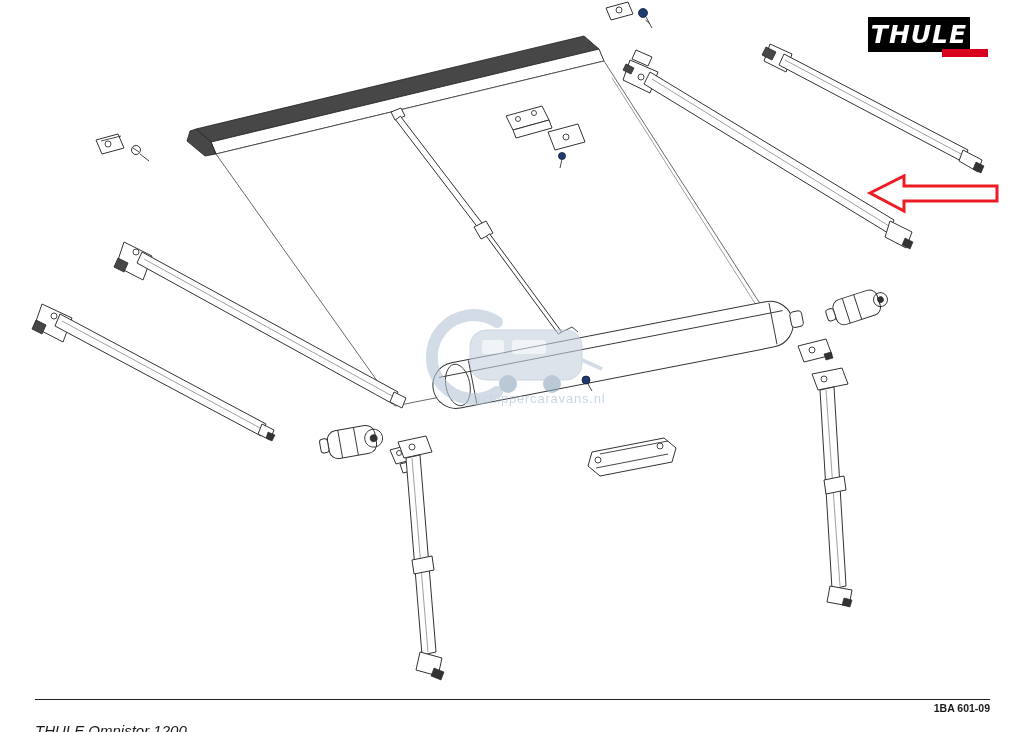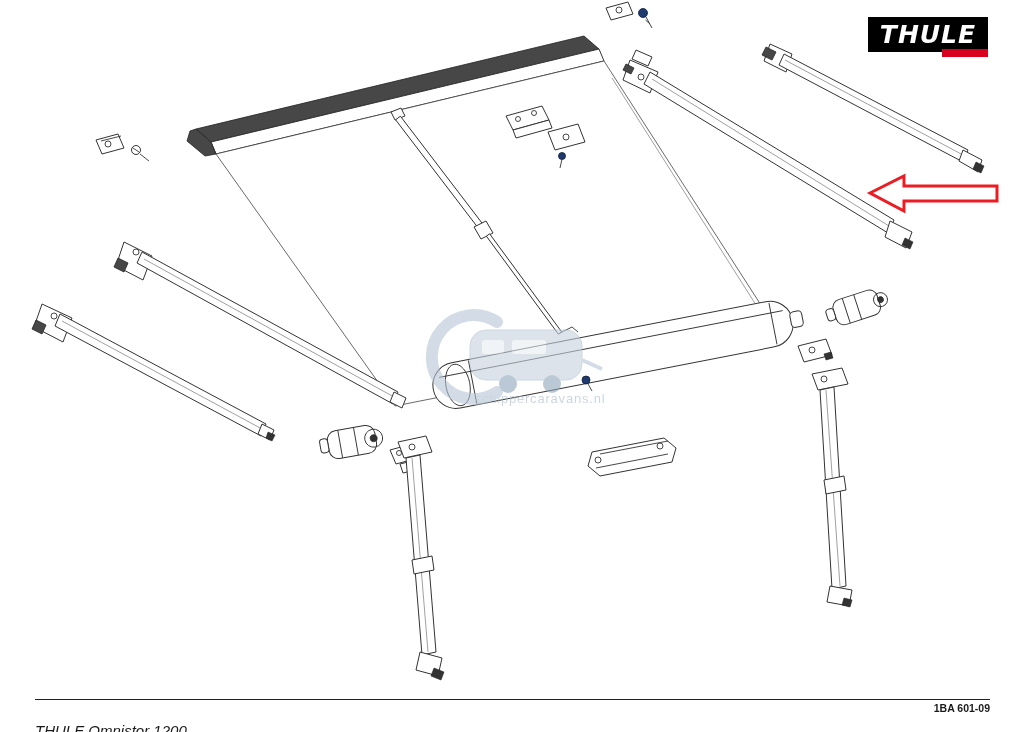--- a/index.html
+++ b/index.html
@@ -14,21 +14,21 @@
   .darker{fill:#333;stroke:#222;stroke-width:0.6;}
   .hole{fill:#fff;stroke:#333;stroke-width:0.9;}
   .screw{fill:#1e3a6e;stroke:#101c36;stroke-width:0.8;}
   .wm-fill{fill:#c6d2de;stroke:#a9bccd;stroke-width:1;}
   .wm-light{fill:#e9eef3;stroke:none;}
   .wm-dark{fill:#8fa6bb;stroke:none;}
   .wm-stroke{fill:none;stroke:#b6c6d6;stroke-width:12;stroke-linecap:round;}
   .wm-text{fill:#a9bccd;font-size:13px;letter-spacing:0.8px;font-family:"Liberation Sans",sans-serif;}
   .arrow{fill:#ffffff;stroke-width:3;stroke-linejoin:miter;}
 
-  .logo{position:absolute;left:868px;top:17px;width:120px;height:35px;background:#000;
+  .logo{position:absolute;left:868px;top:17px;width:102px;height:35px;background:#000;
         color:#fff;display:flex;align-items:center;justify-content:center;
         font-weight:bold;font-style:italic;font-size:25px;letter-spacing:1px;
         font-family:"DejaVu Sans", sans-serif;}
   .logo-accent{position:absolute;left:942px;top:49px;width:46px;height:8px;background:#d8001e;}
 
   .footer{position:absolute;left:35px;top:699px;width:955px;border-top:1.5px solid #222;
           display:flex;justify-content:space-between;align-items:flex-start;color:#1a1a1a;}
   .footer-model{font-size:15px;margin-top:22px;font-style:italic;}
   .footer-code{font-size:10.5px;margin-top:2px;font-weight:bold;}
 </style>

